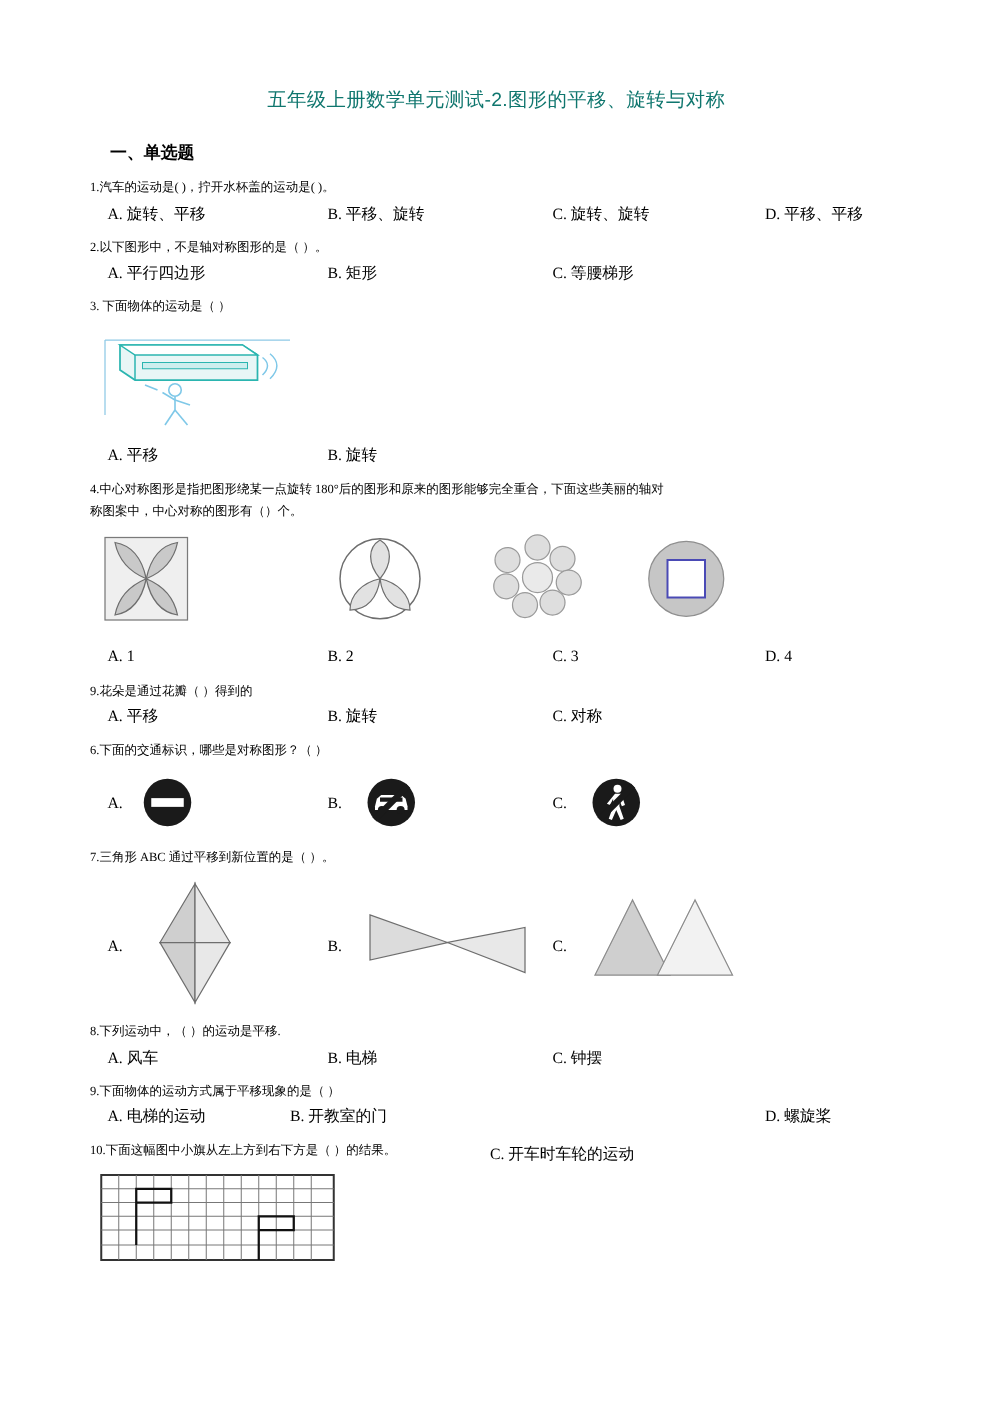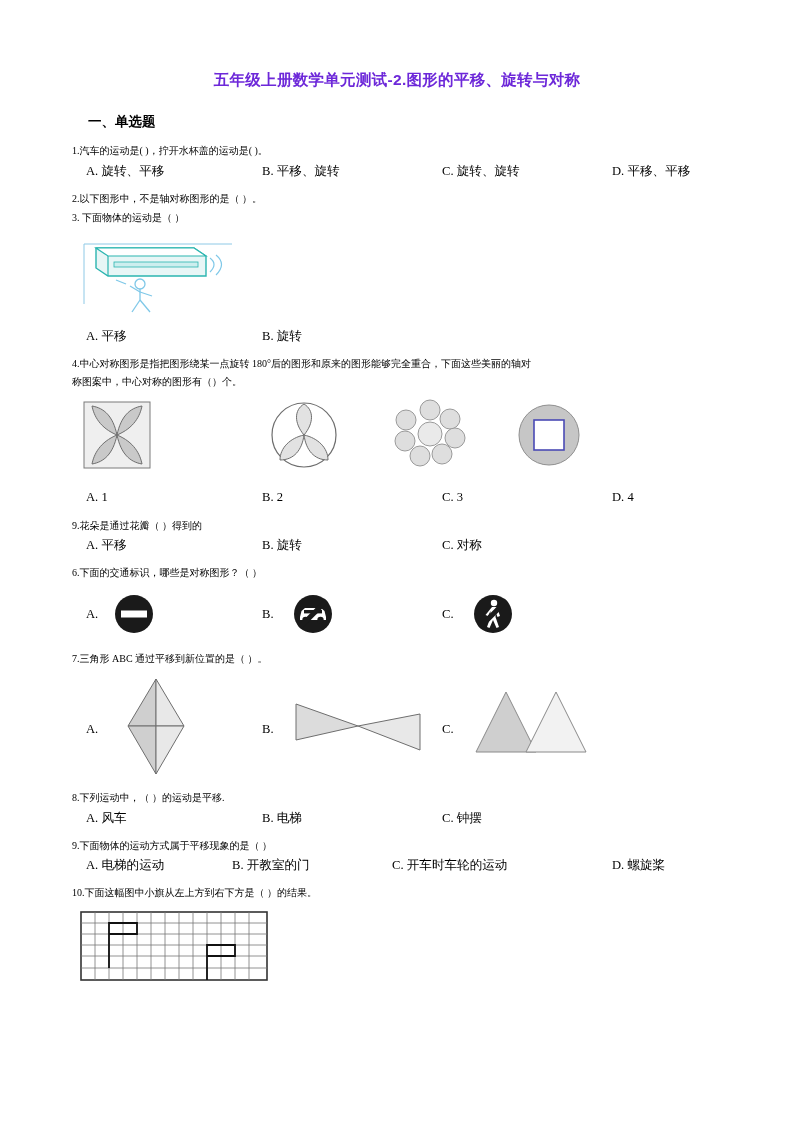--- a/index.html
+++ b/index.html
@@ -24,26 +24,26 @@
     box-sizing: border-box;
   }
   .content {
     position: absolute;
     left: 72px;
     top: 70px;
     width: 650px;
   }
   .doc-title {
     font-family: "Liberation Sans", "DejaVu Sans", sans-serif;
-    font-weight: bold;
+    font-weight: normal;
     font-size: 15.5px;
     text-align: center;
     letter-spacing: 0.3px;
     margin: 0 0 22px 0;
-    color: #6d28d9;
+    color: #0f766e;
   }
   .section-title {
     font-family: "Liberation Sans", "DejaVu Sans", sans-serif;
     font-weight: bold;
     font-size: 13.5px;
     margin: 0 0 12px 16px;
   }
   .q {
     font-size: 10px;
     line-height: 1.55;
@@ -65,21 +65,21 @@
   }
   .opt-a { left: 14px; }
   .opt-b { left: 190px; }
   .opt-c { left: 370px; }
   .opt-d { left: 540px; }
   .opts.two .opt-b { left: 190px; }
   .opts.three-wide .opt-b { left: 190px; }
   .opts.three-wide .opt-c { left: 370px; }
   .opts.q9 .opt-a { left: 14px; text-align: right; }
   .opts.q9 .opt-b { left: 160px; }
-  .opts.q9 .opt-c { left: 320px; }
+  .opts.q9 .opt-c { left: 320px; margin-top: 30px; }
   .opts.q9 .opt-d { left: 540px; }
   .fig-row {
     position: relative;
     margin: 8px 0 6px 0;
   }
   .fig-label {
     position: absolute;
     font-size: 12.6px;
   }
 
@@ -111,20 +111,25 @@
 
     <div class="q q-stem">1.汽车的运动是(     )，拧开水杯盖的运动是(     )。</div>
     <div class="opts">
       <span class="opt opt-a">A. 旋转、平移</span>
       <span class="opt opt-b">B. 平移、旋转</span>
       <span class="opt opt-c">C. 旋转、旋转</span>
       <span class="opt opt-d">D. 平移、平移</span>
     </div>
 
     <div class="q q-stem">2.以下图形中，不是轴对称图形的是（      ）。</div>
+    <div class="opts three-wide">
+      <span class="opt opt-a">A. 平行四边形</span>
+      <span class="opt opt-b">B. 矩形</span>
+      <span class="opt opt-c">C. 等腰梯形</span>
+    </div>
 
     <div class="q q-stem">3. 下面物体的运动是（       ）</div>
     <div class="fig-row ac-fig">
       <svg width="160" height="86" viewBox="0 0 160 86" style="position:absolute;left:10px;top:0;">
 
         <line x1="2" y1="10" x2="150" y2="10" stroke="#8ec9e6" stroke-width="1"></line>
         <line x1="2" y1="10" x2="2" y2="70" stroke="#8ec9e6" stroke-width="1"></line>
 
         <path d="M14 14 L112 14 L124 22 L124 42 L26 42 L14 34 Z" fill="#e8f6f6" stroke="#2bb5b0" stroke-width="1.4"></path>
         <path d="M14 14 L112 14 L124 22 L26 22 Z" fill="#ffffff" stroke="#2bb5b0" stroke-width="1.2"></path>

